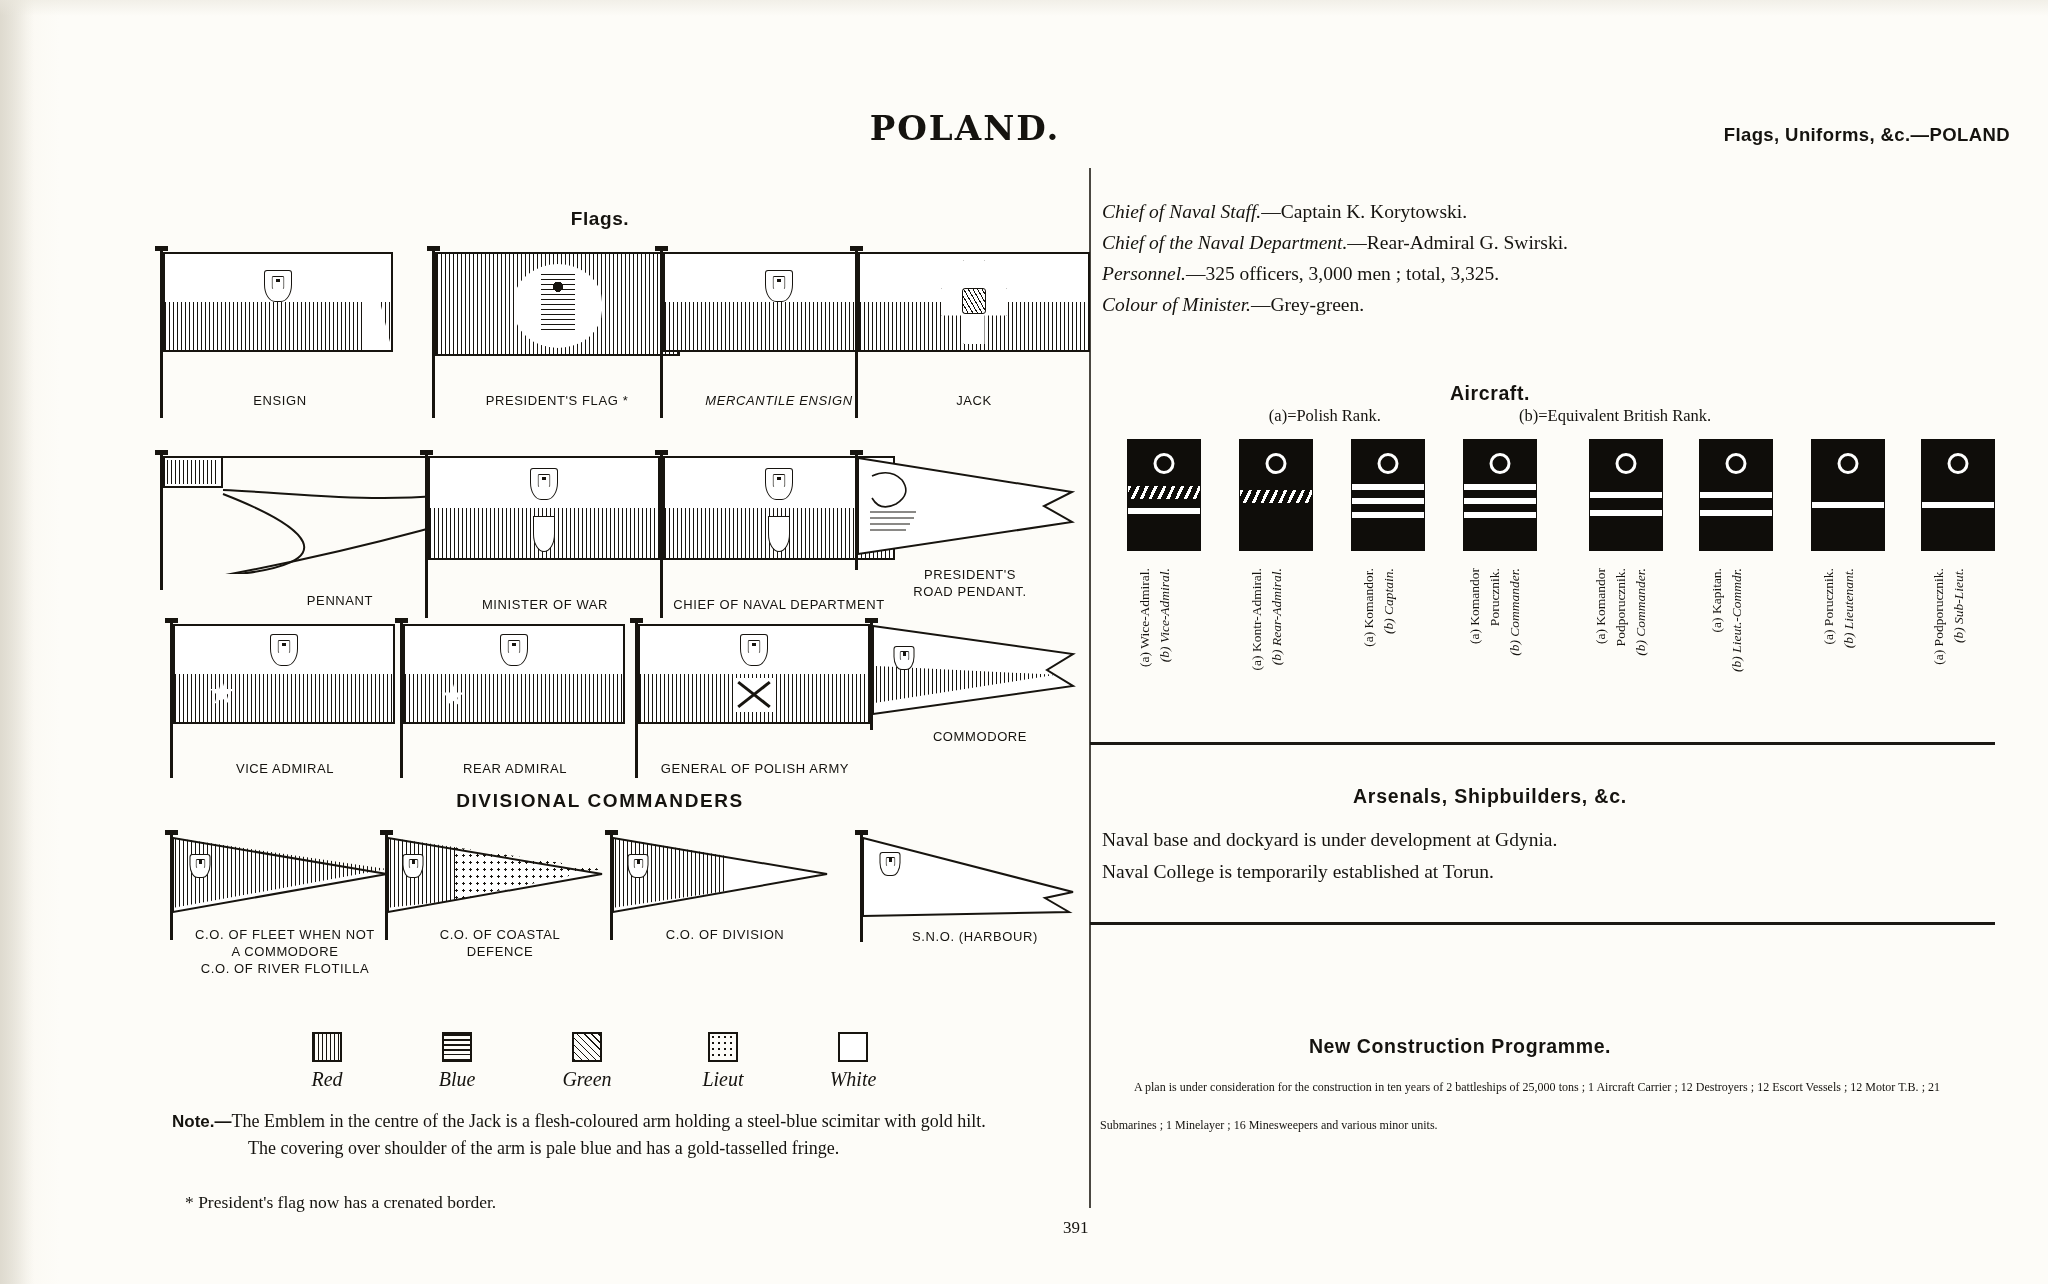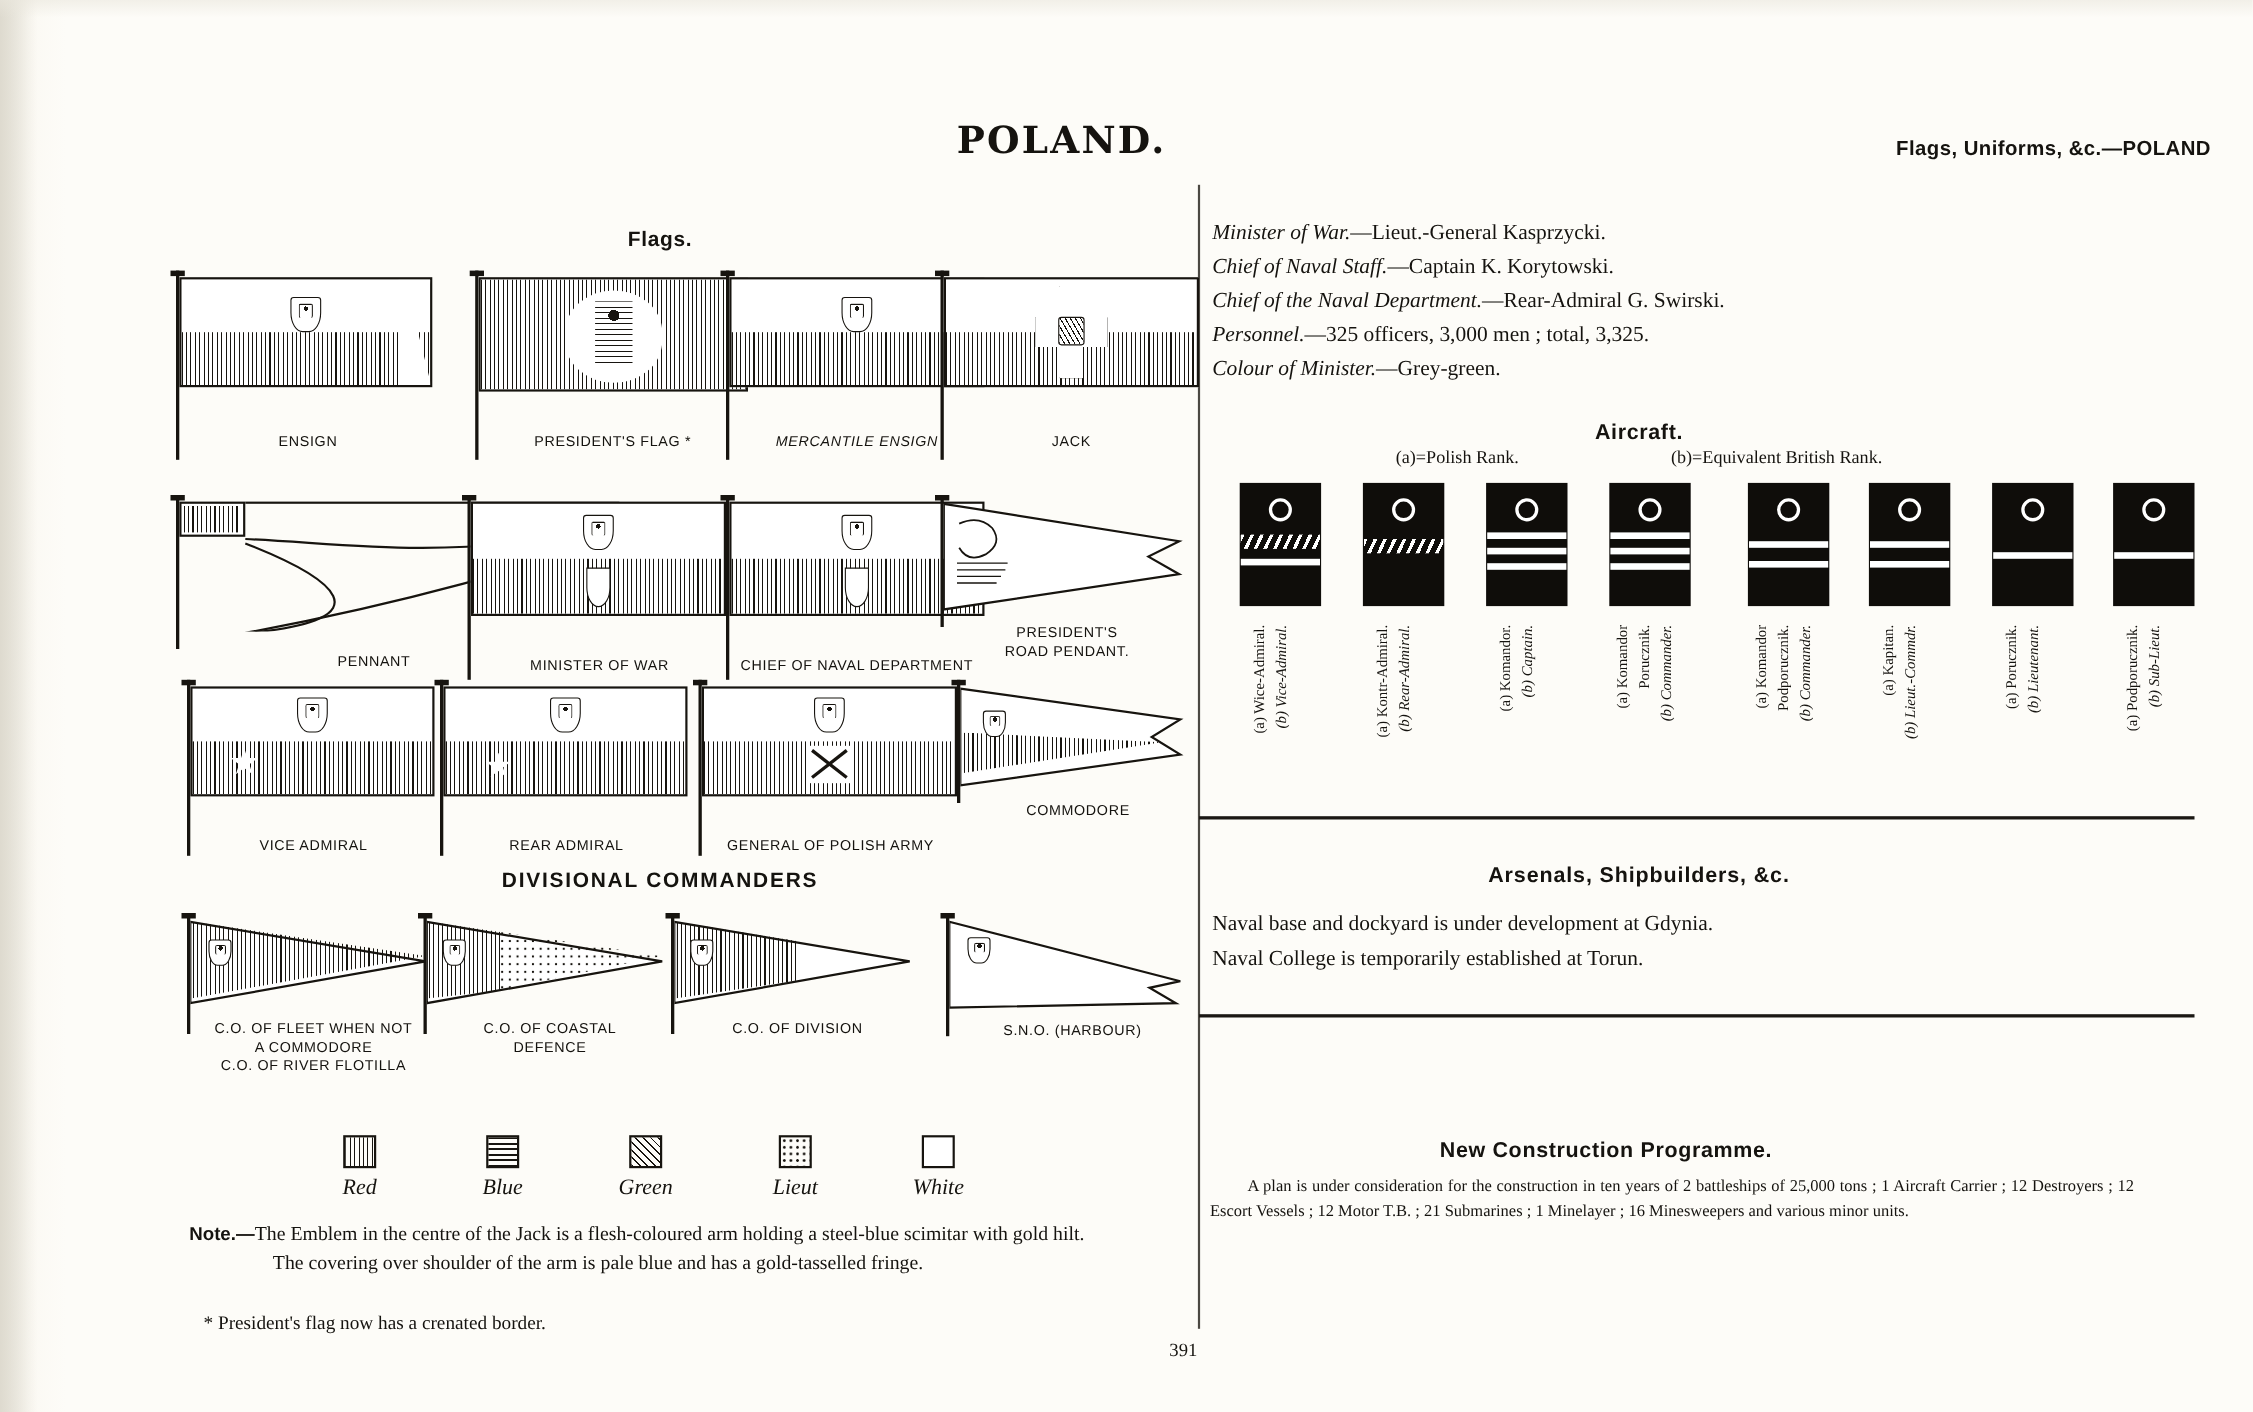--- a/index.html
+++ b/index.html
@@ -80,21 +80,21 @@
   .offlist i{font-style:italic;}
   .eqnote{
     position:absolute;left:1490px;top:406px;transform:translateX(-50%);
     font-size:16.5px;white-space:nowrap;
   }
   .eqnote .gap{display:inline-block;width:130px;}
   .arsenal-lines{position:absolute;left:1102px;top:824px;width:800px;}
   .arsenal-lines div{font-size:19.5px;line-height:32px;}
   .newconstr-body{
     position:absolute;left:1100px;top:1068px;width:840px;
-    font-size:15px;line-height:22px;text-align:justify;
+    font-size:12px;line-height:38px;text-align:justify;
   }
   .newconstr-body .indent{display:inline-block;width:34px;}
 
   
   .note{
     position:absolute;left:172px;top:1108px;width:860px;
     font-size:18px;line-height:27px;
   }
   .note b{font-family:"Liberation Sans",sans-serif;font-size:17px;}
   .note .l2{display:block;margin-left:76px;}
@@ -442,21 +442,20 @@
   <div class="legend-label" style="left:853px;top:1068px;">White</div>
 </div>
 
 <div class="note">
   <b>Note.—</b><span>The Emblem in the centre of the Jack is a flesh-coloured arm holding a steel-blue scimitar with gold hilt.</span>
   <span class="l2">The covering over shoulder of the arm is pale blue and has a gold-tasselled fringe.</span>
 </div>
 <div class="starnote">* President's flag now has a crenated border.</div>
 
 <div class="offlist">
-  <div><i>Minister of War.</i><span>—Lieut.-General Kasprzycki.</span></div>
   <div><i>Chief of Naval Staff.</i><span>—Captain K. Korytowski.</span></div>
   <div><i>Chief of the Naval Department.</i><span>—Rear-Admiral G. Swirski.</span></div>
   <div><i>Personnel.</i><span>—325 officers, 3,000 men ; total, 3,325.</span></div>
   <div><i>Colour of Minister.</i><span>—Grey-green.</span></div>
 </div>
 
 <div class="uniforms-heading">Aircraft.</div>
 <div class="eqnote">
   <span>(a)=Polish Rank.</span>
   <span class="gap"></span>

